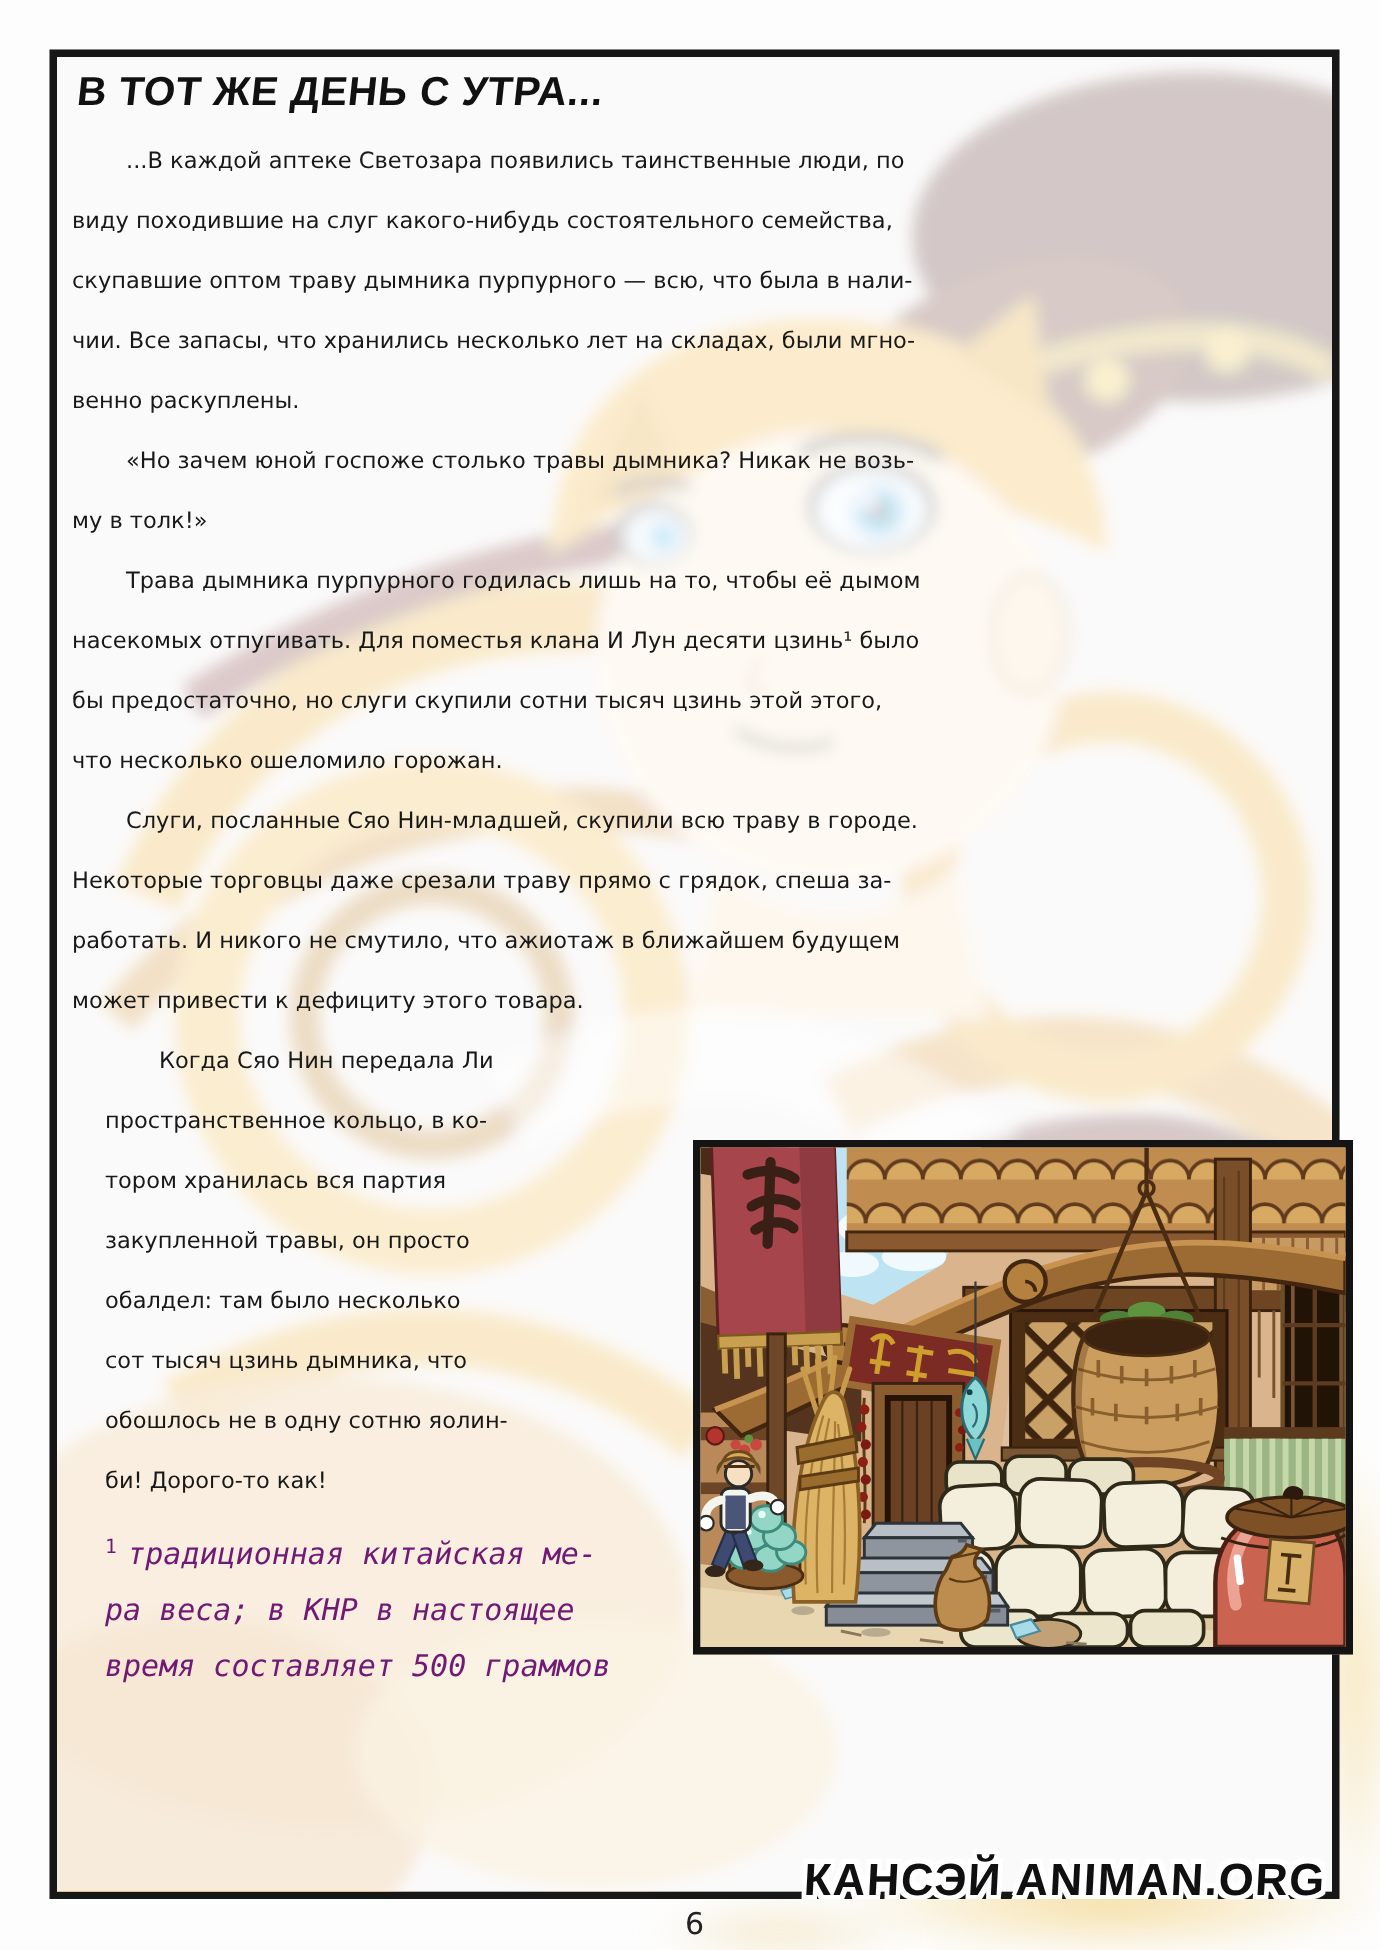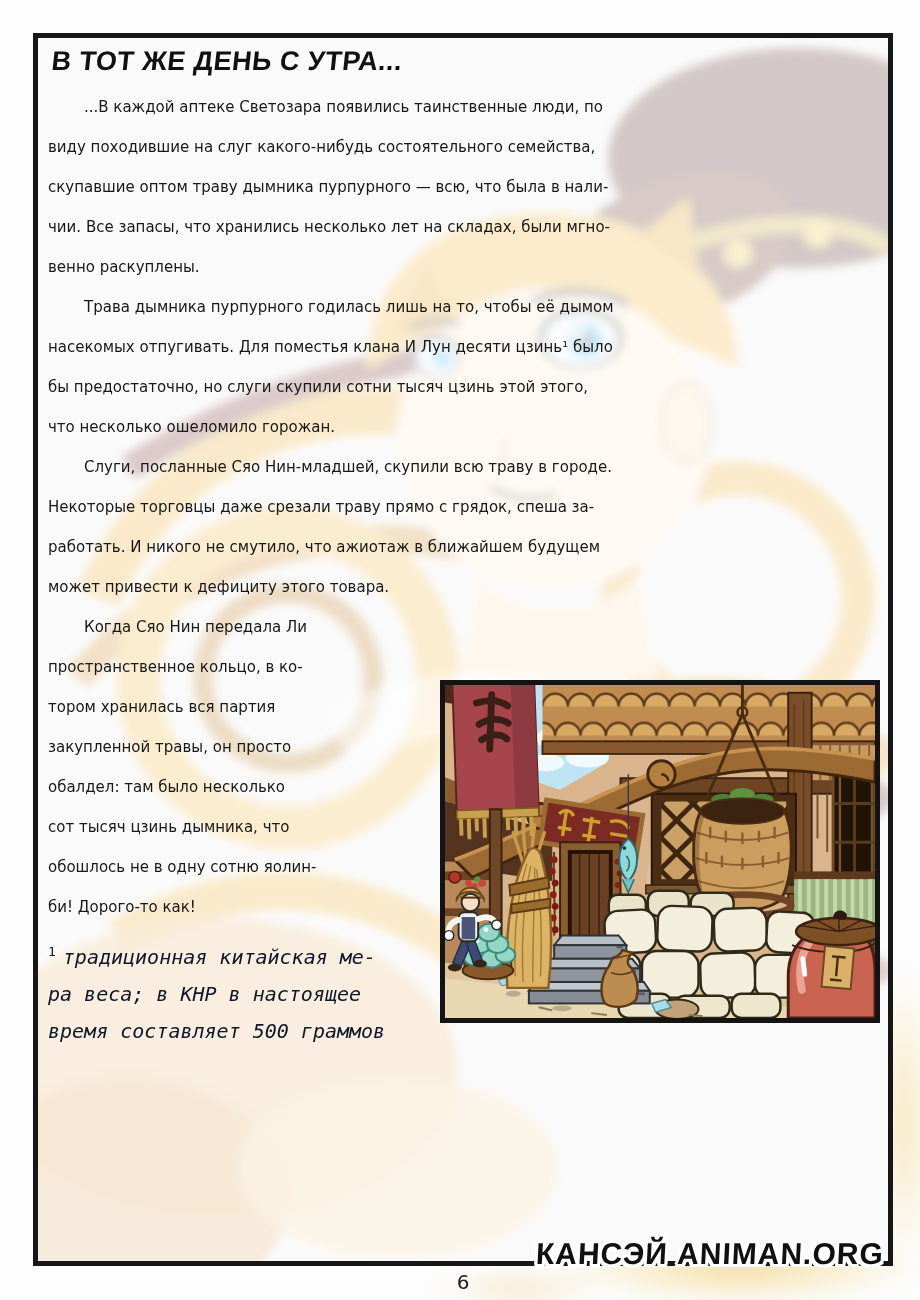--- a/index.html
+++ b/index.html
@@ -25,29 +25,29 @@
 
   .chapter{
     margin:2px 0 10px 2px;font-family:"Liberation Sans",sans-serif;font-weight:bold;
     font-size:27px;letter-spacing:.5px;color:#111;
     transform:skewX(-6deg);transform-origin:left bottom;
   }
   .story p,.left-col .story-p{
     margin:0;font-size:15px;line-height:40px;white-space:pre-line;text-indent:36px;
   }
   .bottom{display:flex;}
-  .left-col{width:392px;flex:0 0 392px;}
+  .left-col{width:392px;flex:0 0 392px;margin-left:22px;}
   .right-col{flex:1;display:flex;flex-direction:column;align-items:flex-end;}
   .inset{
     margin-top:73px;width:430px;height:333px;border:5px solid #141414;background:#d9b48c;
   }
   .inset svg{display:block;width:430px;height:333px;}
   .footnote{
     margin-top:6px;font-family:"DejaVu Sans Mono","Liberation Mono",monospace;
-    font-style:italic;font-size:20px;line-height:37px;color:#0f172a;
+    font-style:italic;font-size:20px;line-height:37px;color:#701a75;
   }
   .footnote sup{font-size:13px;margin-right:7px;font-style:normal;}
   .fn-text{white-space:pre-line;}
   .watermark{
     position:absolute;right:4px;bottom:-10px;z-index:6;
     font-family:"Liberation Sans",sans-serif;font-weight:bold;font-size:30px;
     letter-spacing:1px;color:#101010;transform:skewX(-3deg);
     text-shadow:-3px -3px 0 #fff,3px -3px 0 #fff,-3px 3px 0 #fff,3px 3px 0 #fff,
       0 -3px 0 #fff,0 3px 0 #fff,-3px 0 0 #fff,3px 0 0 #fff;
     white-space:nowrap;
@@ -117,20 +117,22 @@
 
   <div class="content">
     <h1 class="chapter">В ТОТ ЖЕ ДЕНЬ С УТРА...</h1>
 
     <div class="story">
       <p>...В каждой аптеке Светозара появились таинственные люди, по
 виду походившие на слуг какого-нибудь состоятельного семейства,
 скупавшие оптом траву дымника пурпурного — всю, что была в нали-
 чии. Все запасы, что хранились несколько лет на складах, были мгно-
 венно раскуплены.</p>
+      <p>«Но зачем юной госпоже столько травы дымника? Никак не возь-
+му в толк!»</p>
       <p>Трава дымника пурпурного годилась лишь на то, чтобы её дымом
 насекомых отпугивать. Для поместья клана И Лун десяти цзинь¹ было
 бы предостаточно, но слуги скупили сотни тысяч цзинь этой этого,
 что несколько ошеломило горожан.</p>
       <p>Слуги, посланные Сяо Нин-младшей, скупили всю траву в городе.
 Некоторые торговцы даже срезали траву прямо с грядок, спеша за-
 работать. И никого не смутило, что ажиотаж в ближайшем будущем
 может привести к дефициту этого товара.</p>
     </div>
 

